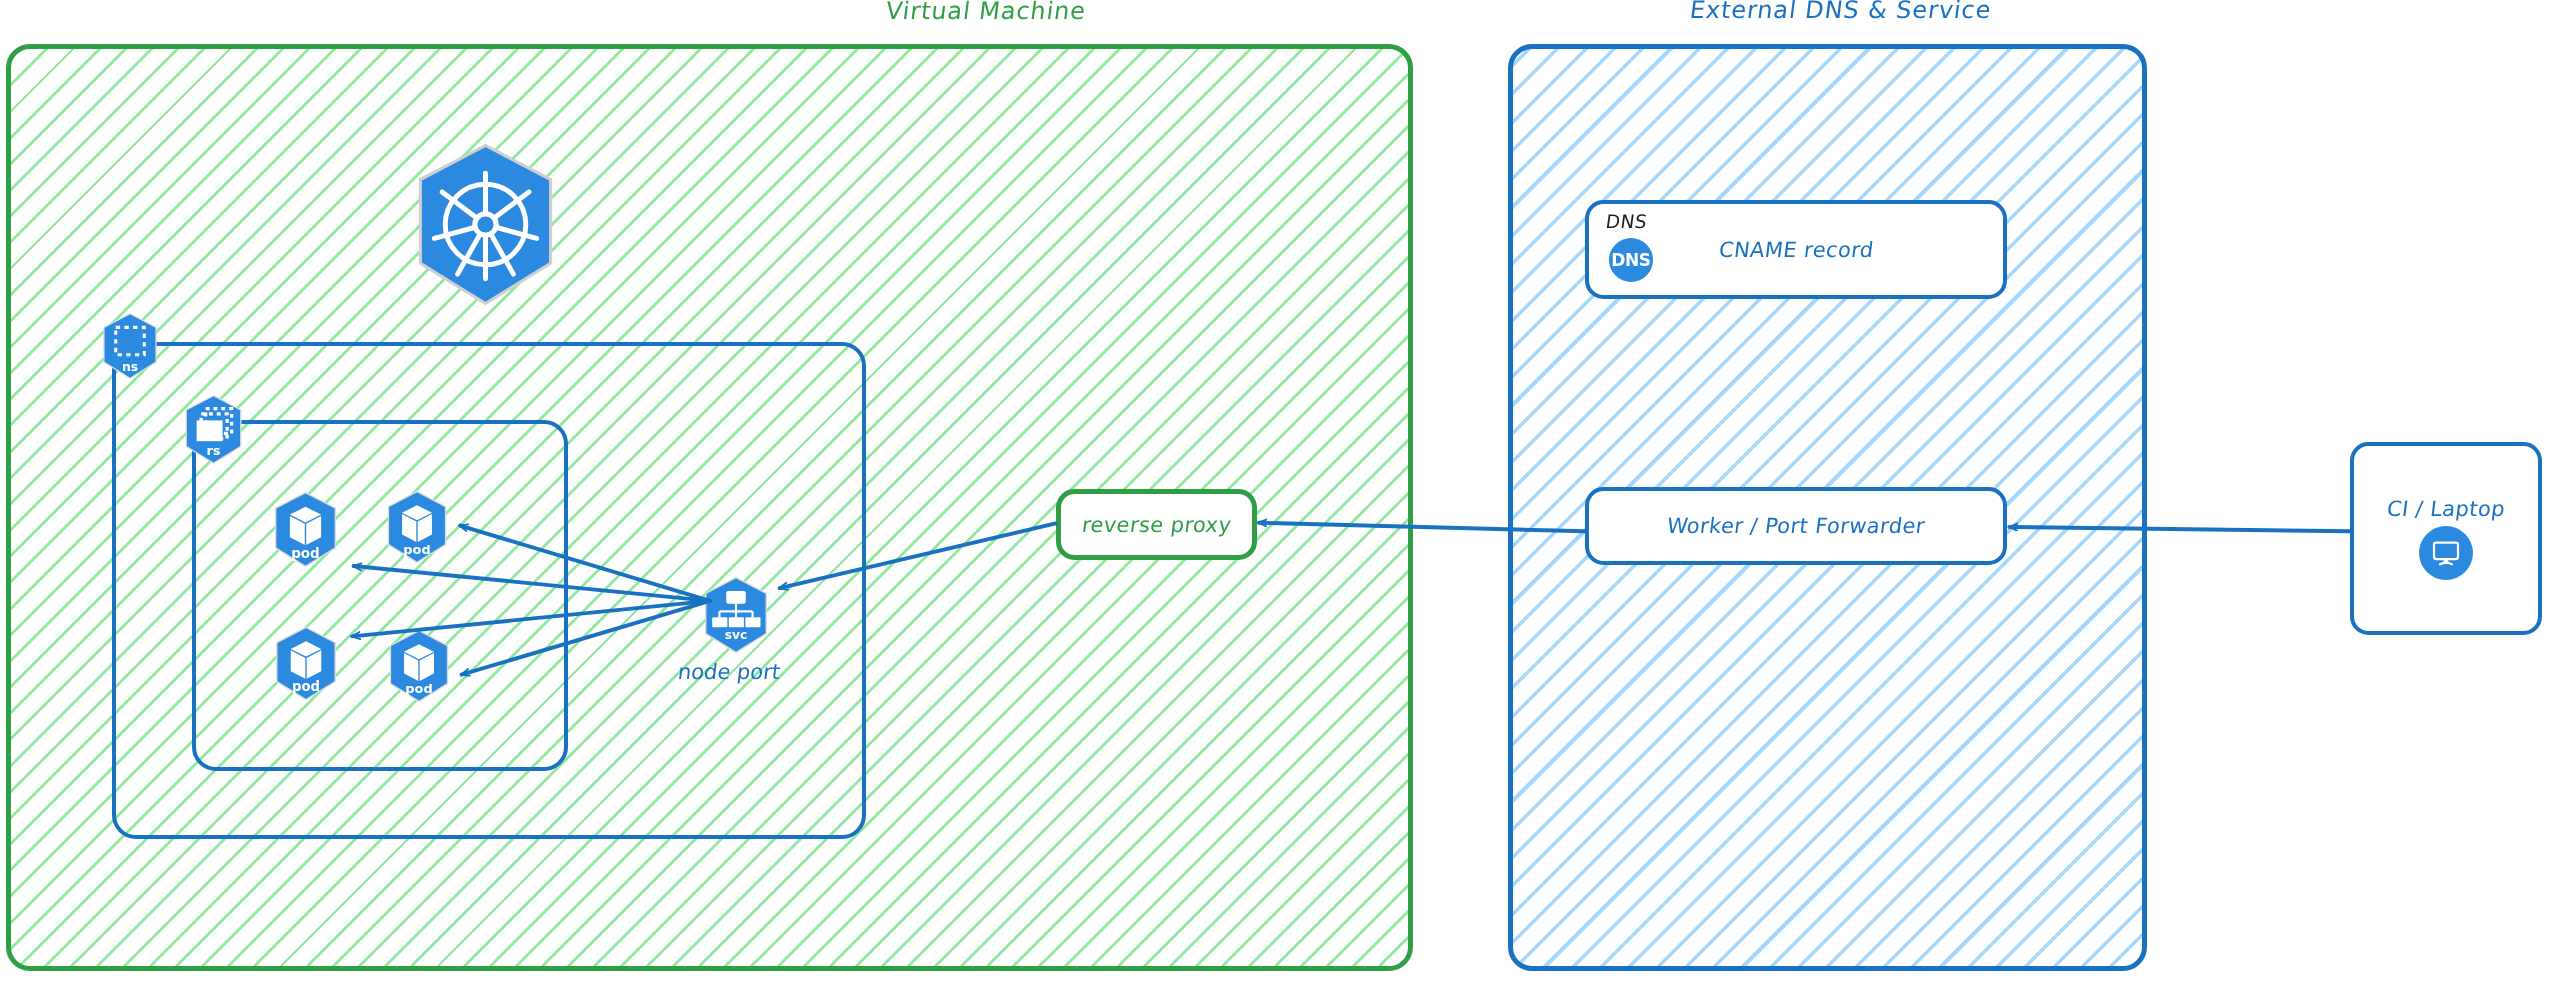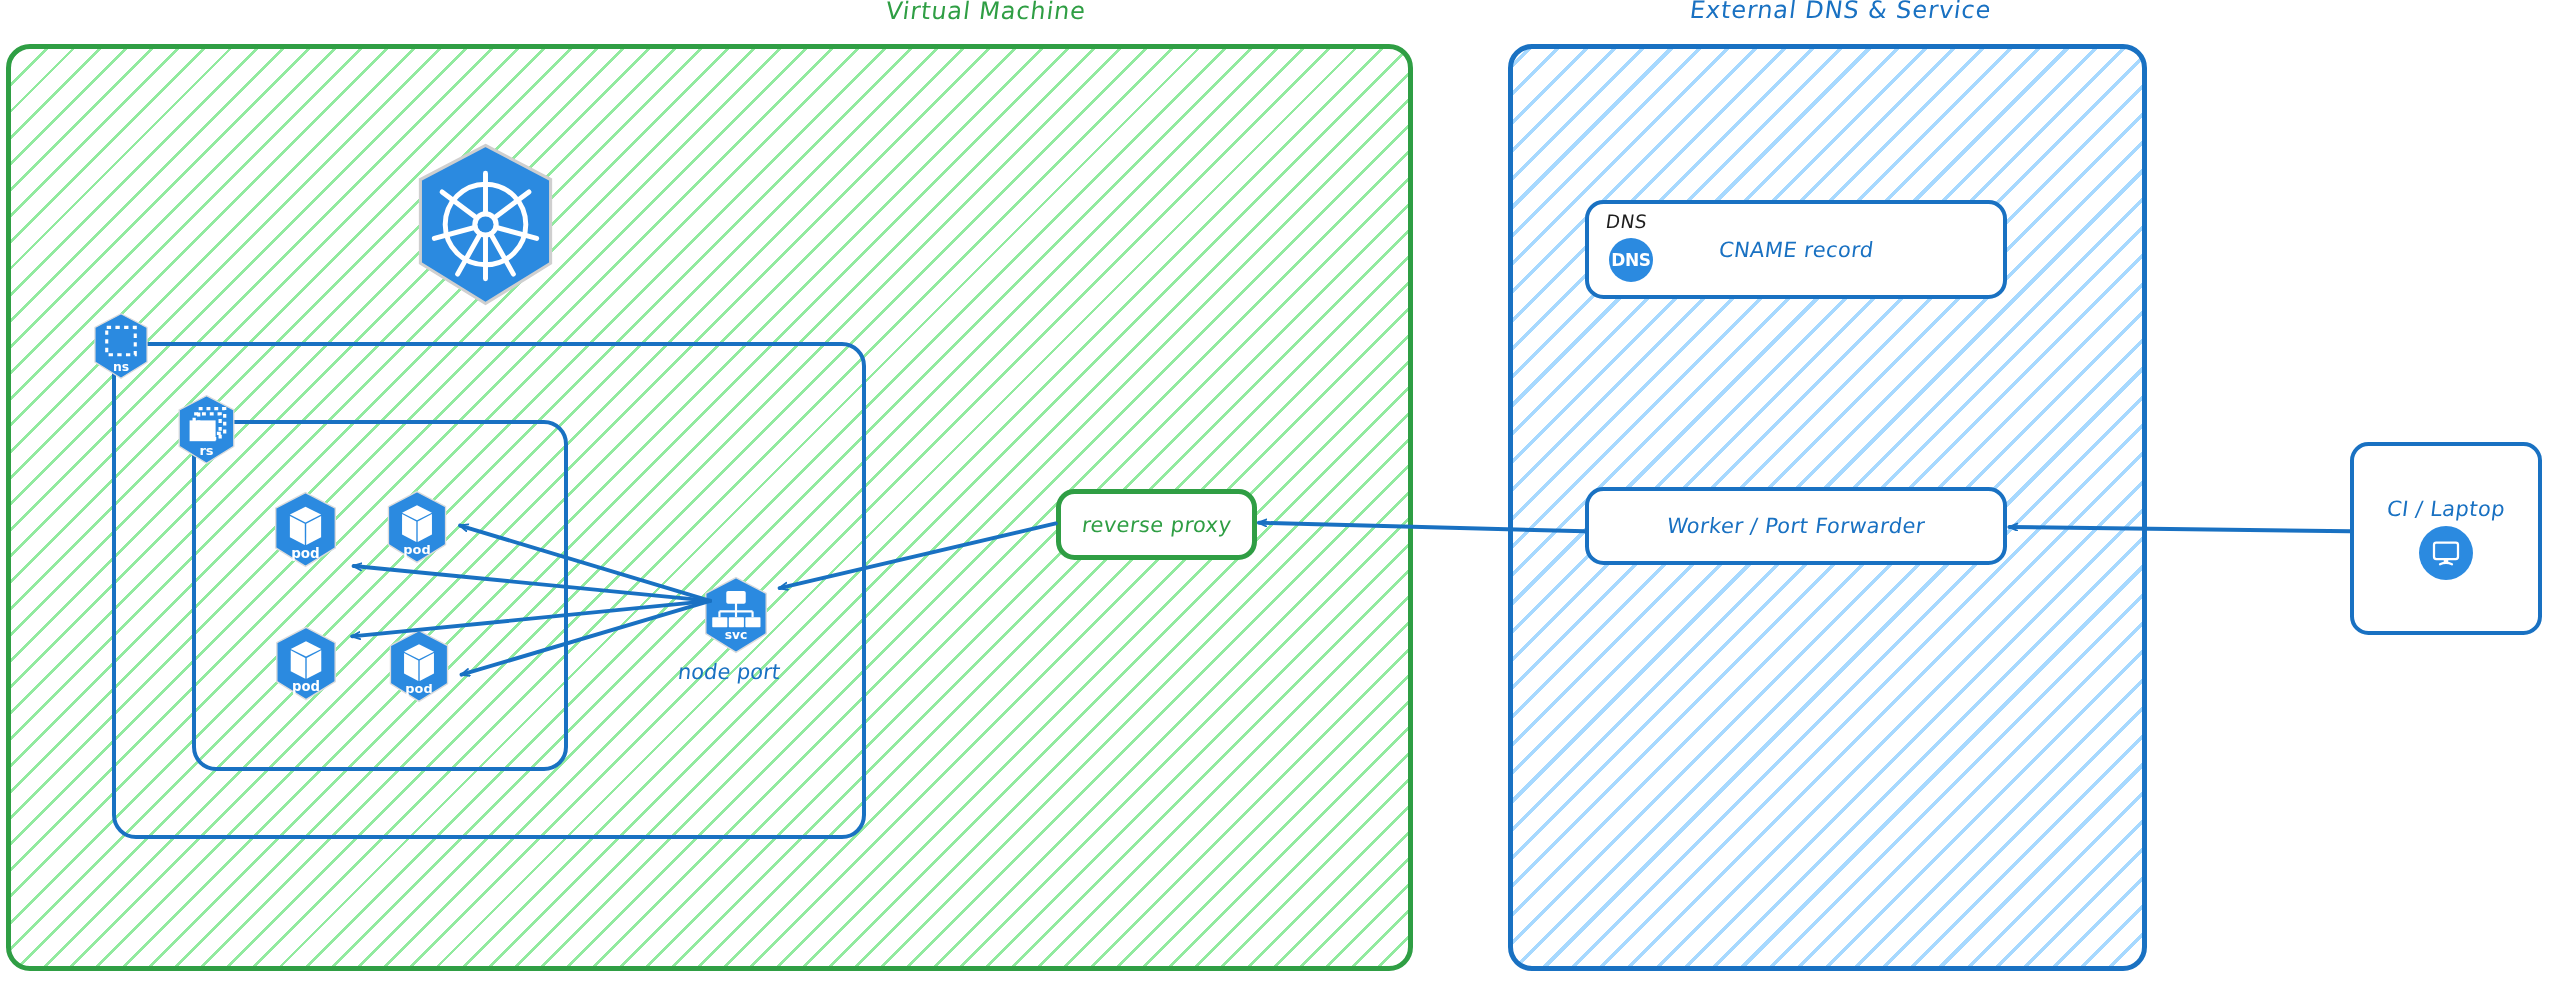--- a/index.html
+++ b/index.html
@@ -197,29 +197,29 @@
         <line x1="17" y1="62" x2="50" y2="53"></line>
         <line x1="83" y1="62" x2="50" y2="53"></line>
         <line x1="32" y1="85" x2="50" y2="53"></line>
         <line x1="68" y1="85" x2="50" y2="53"></line>
       </g>
       <circle cx="50" cy="53" r="8.5" fill="#ffffff"></circle>
       <circle cx="50" cy="53" r="5.2" fill="#2b8ae0"></circle>
     </svg>
   </div>
 
-  <div class="hexicon" style="left:90px; top:312px;">
+  <div class="hexicon" style="left:99px; top:312px;">
     <svg width="62" height="68" viewBox="0 0 100 108">
       <polygon points="50,2 92,24 92,80 50,106 8,80 8,24" fill="#2b8ae0" stroke="#dcdcdc" stroke-width="2"></polygon>
       <rect x="27" y="24" width="46" height="44" fill="none" stroke="#ffffff" stroke-width="5" stroke-dasharray="7 7"></rect>
       <text x="50" y="94" font-family="DejaVu Sans, sans-serif" font-size="20" fill="#ffffff" text-anchor="middle" font-weight="bold">ns</text>
     </svg>
   </div>
 
-  <div class="hexicon" style="left:174px; top:394px;">
+  <div class="hexicon" style="left:181px; top:394px;">
     <svg width="65" height="71" viewBox="0 0 100 108">
       <polygon points="50,2 92,24 92,80 50,106 8,80 8,24" fill="#2b8ae0" stroke="#dcdcdc" stroke-width="2"></polygon>
       <rect x="38" y="22" width="40" height="38" fill="none" stroke="#ffffff" stroke-width="5" stroke-dasharray="6 6"></rect>
       <rect x="31" y="30" width="40" height="38" fill="none" stroke="#ffffff" stroke-width="5" stroke-dasharray="6 6"></rect>
       <rect x="24" y="40" width="40" height="32" fill="#ffffff"></rect>
       <text x="50" y="94" font-family="DejaVu Sans, sans-serif" font-size="20" fill="#ffffff" text-anchor="middle" font-weight="bold">rs</text>
     </svg>
   </div>
 
   <div class="hexicon" style="left:270px; top:491px;">

